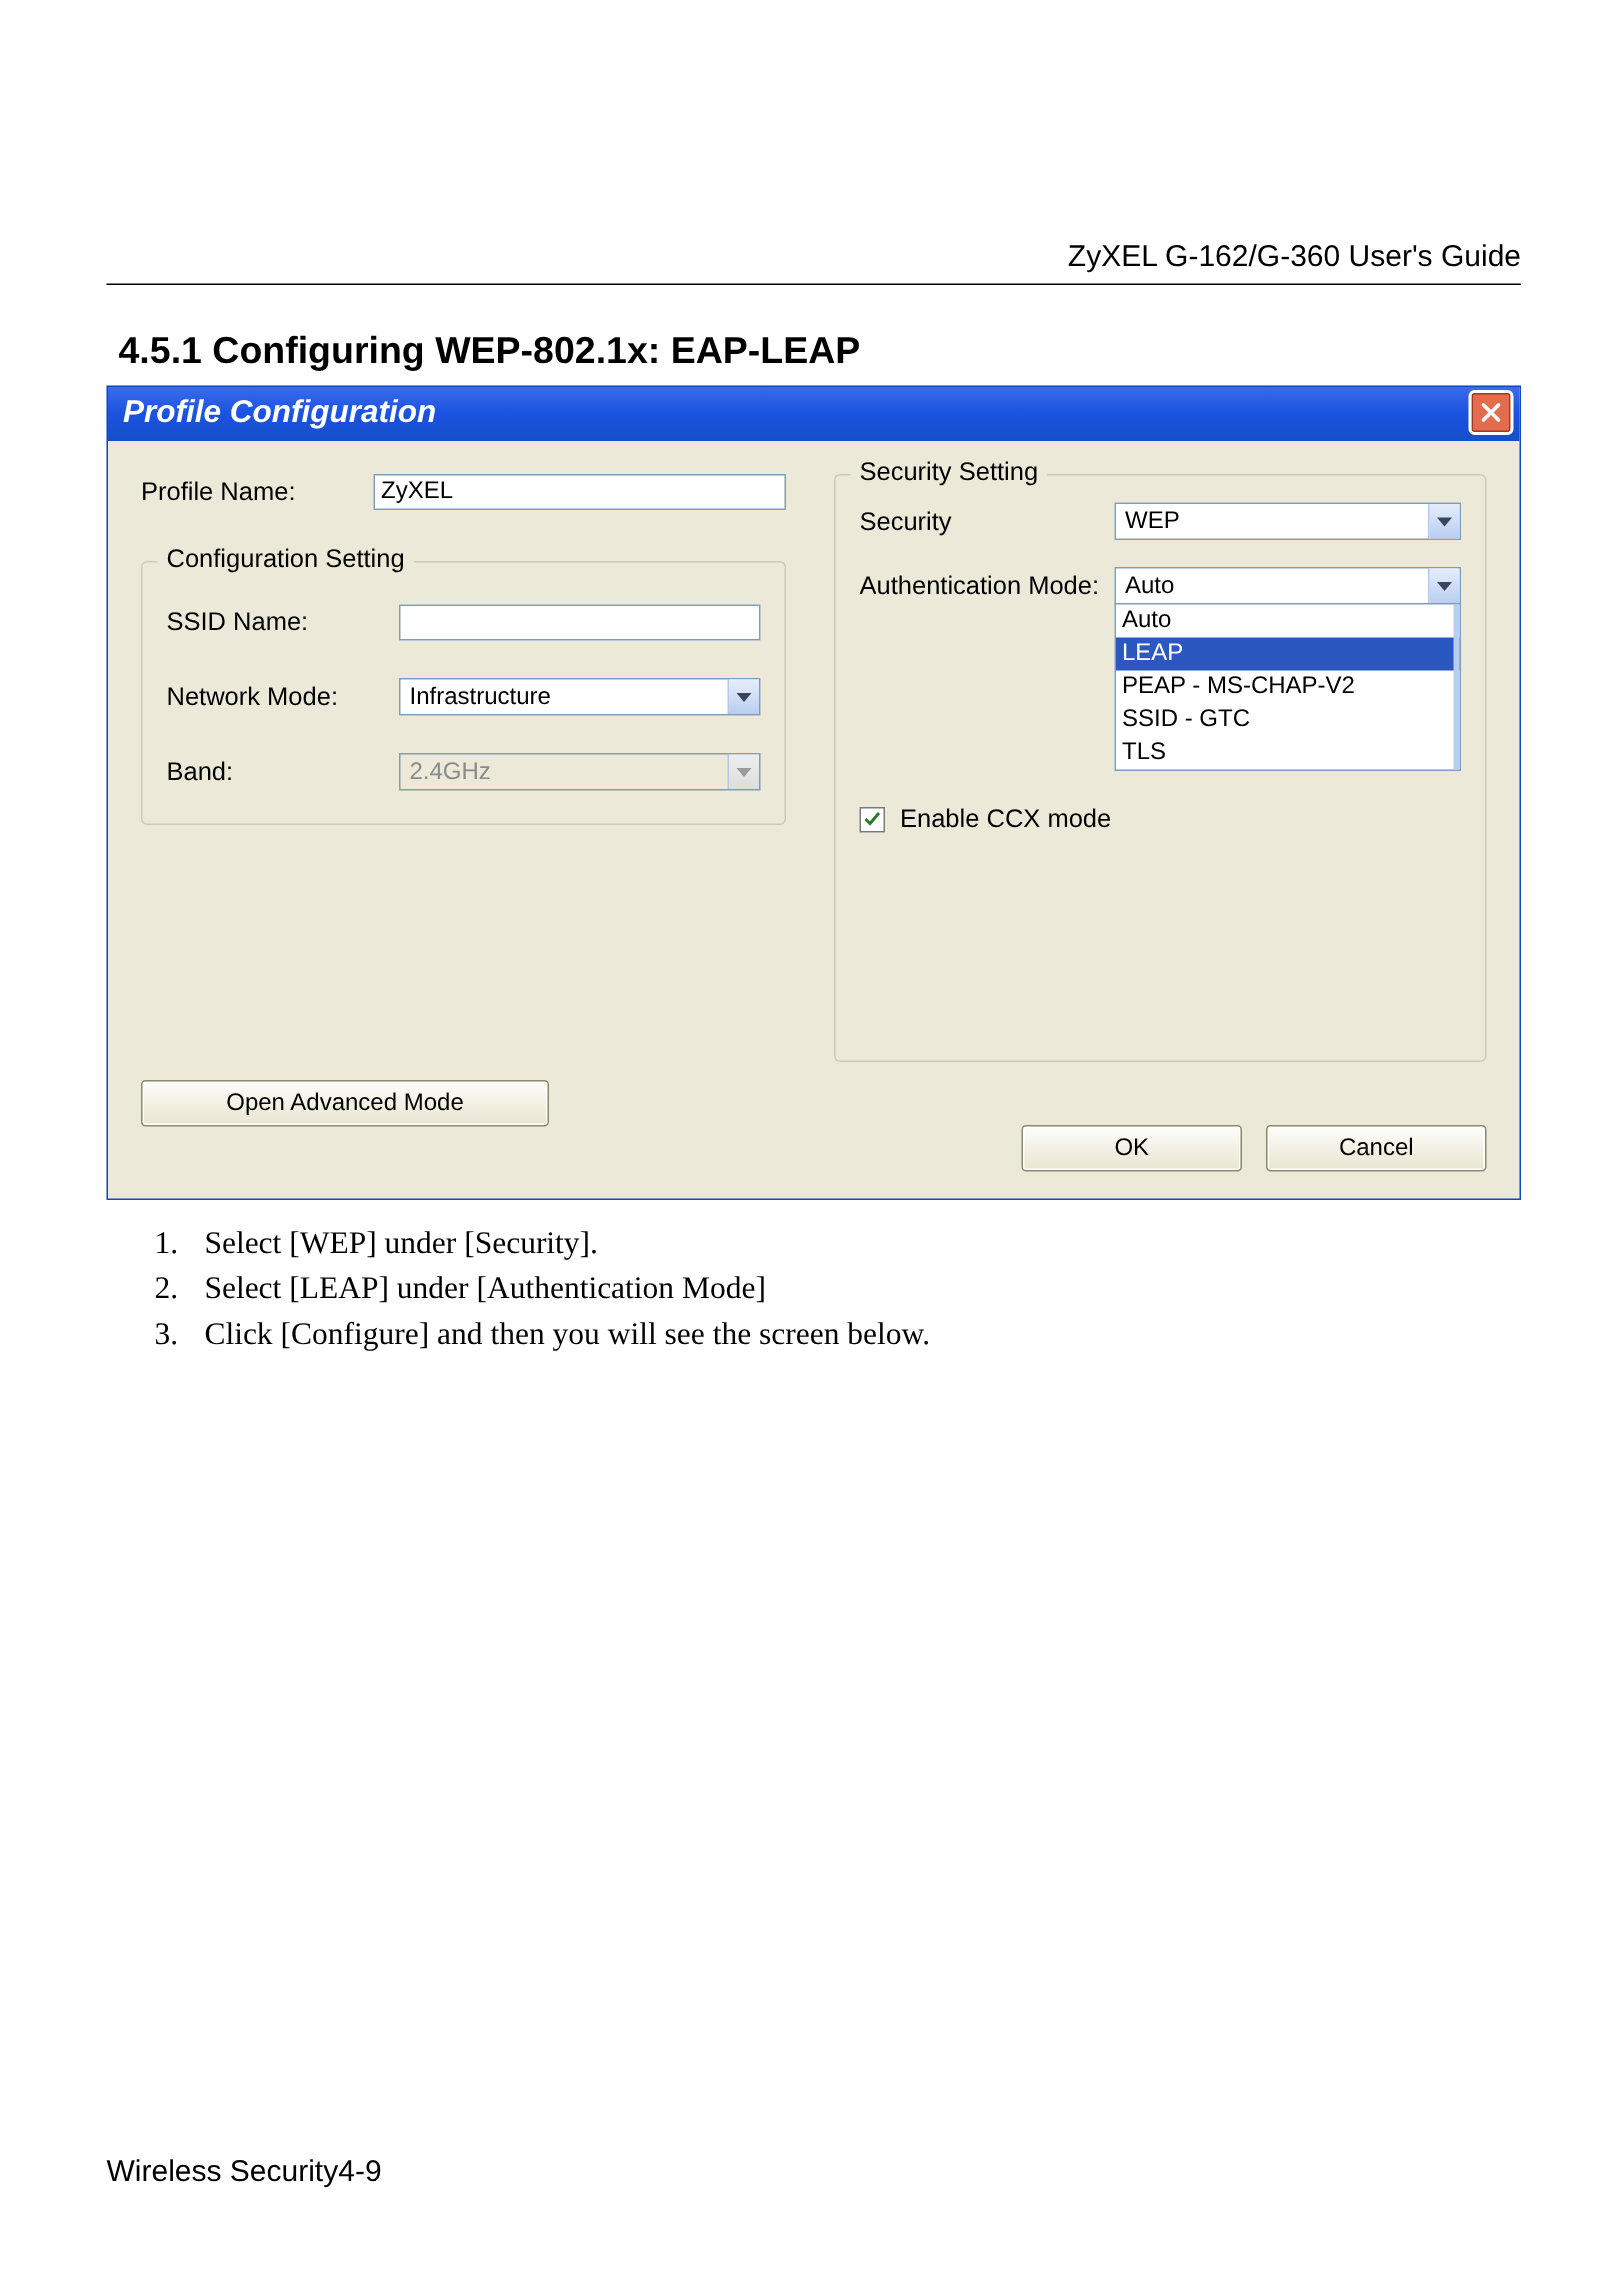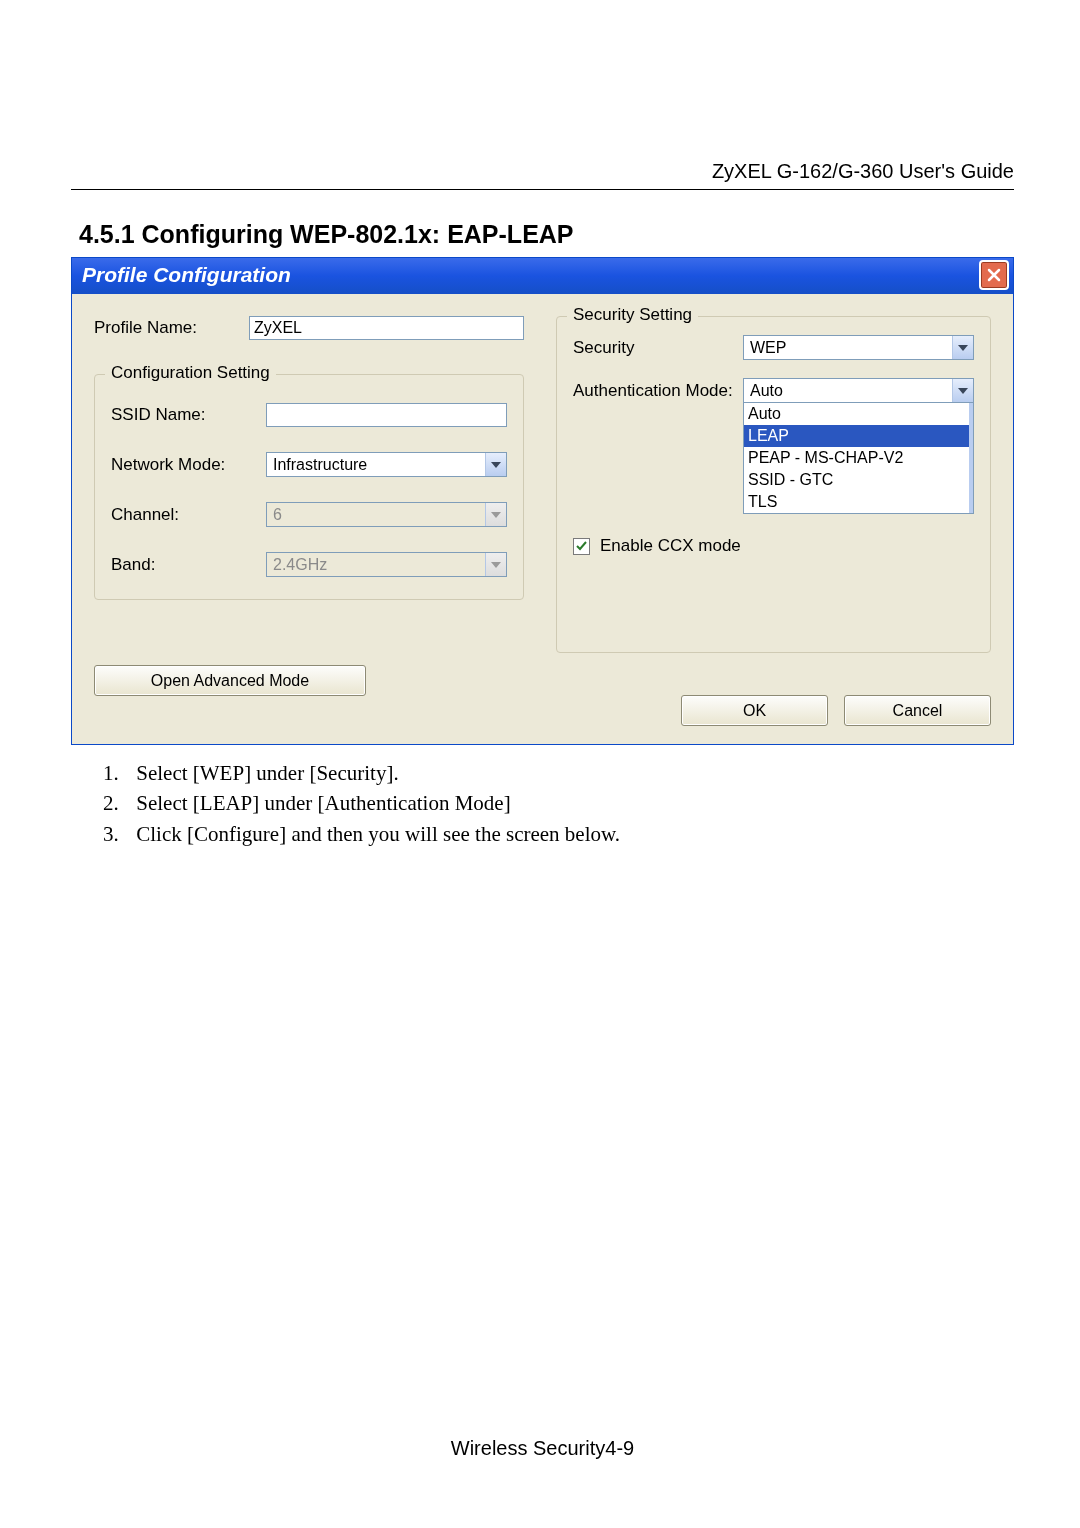--- a/index.html
+++ b/index.html
@@ -120,21 +120,21 @@
     margin-top: 16px;
   }
   .groupbox .legend {
     position: absolute;
     top: -12px;
     left: 10px;
     background: #ece9d8;
     padding: 0 6px;
     font-size: 17px;
   }
-  .right-col .groupbox { margin-top: 0; padding-top:18px; height: 337px; box-sizing:border-box;}
+  .right-col .groupbox { margin-top: 0; padding-top:18px; height: 392px; box-sizing:border-box;}
   .left-col .groupbox .field-row { margin-bottom: 25px; }
   .left-col .groupbox .field-row:last-child { margin-bottom: 6px; }
 
   .options-list {
     border: 1px solid #7f9db9;
     background: #fff;
     font-size: 16px;
     margin-left: 170px;
     line-height: 22px;
     position: relative;
@@ -181,21 +181,21 @@
     font-size: 21px;
     line-height: 1.35;
   }
   .instructions .num { display:inline-block; width:28px; }
   .instructions div { margin-bottom:2px; }
   .footer {
     position: absolute;
     left: 71px; right: 66px;
     bottom: 68px;
     display:flex;
-    justify-content: center;
+    justify-content: flex-start;
     font-family: Arial, sans-serif;
     font-size: 20px;
   }
 </style>
 </head>
 <body>
 
 <div class="page">
   <div class="header-line">ZyXEL G-162/G-360 User's Guide</div>
 
@@ -226,29 +226,20 @@
             <div class="field-row">
               <span class="lbl">Network Mode:</span>
               <div class="xp-select">
                 <span class="val">Infrastructure</span>
                 <span class="arrow">
                     <span></span>
                   </span>
               </div>
             </div>
             <div class="field-row">
-              <span class="lbl">Channel:</span>
-              <div class="xp-select disabled">
-                <span class="val">6</span>
-                <span class="arrow">
-                    <span></span>
-                  </span>
-              </div>
-            </div>
-            <div class="field-row">
               <span class="lbl">Band:</span>
               <div class="xp-select disabled">
                 <span class="val">2.4GHz</span>
                 <span class="arrow">
                     <span></span>
                   </span>
               </div>
             </div>
           </div>
         </div>

